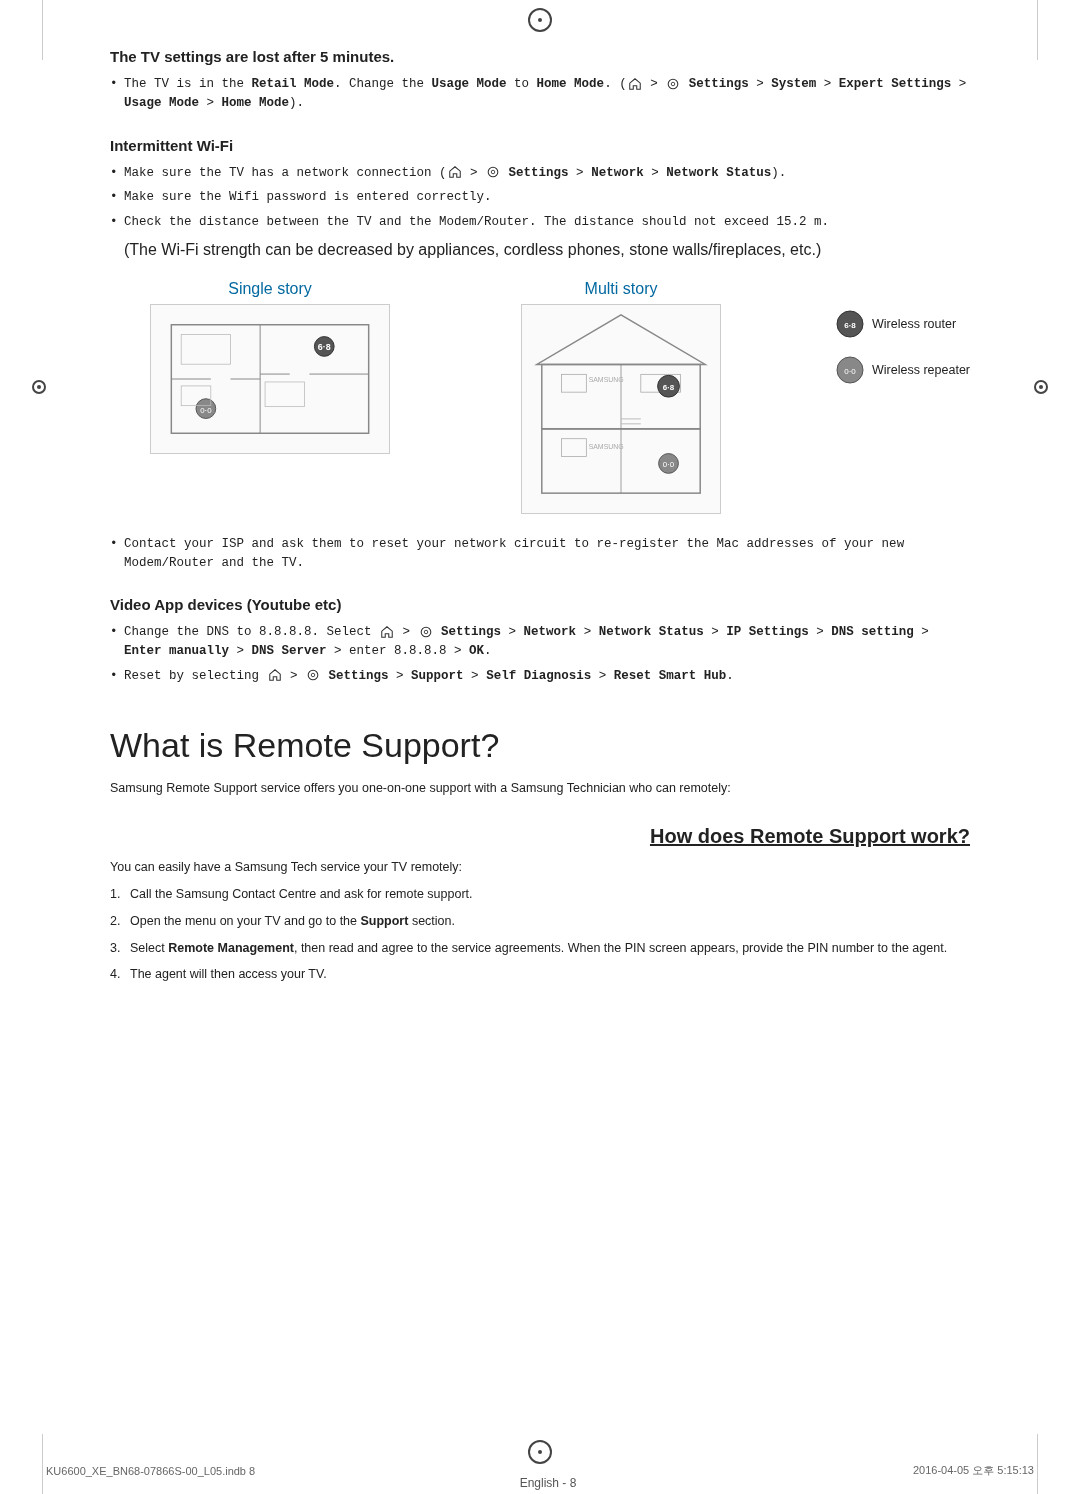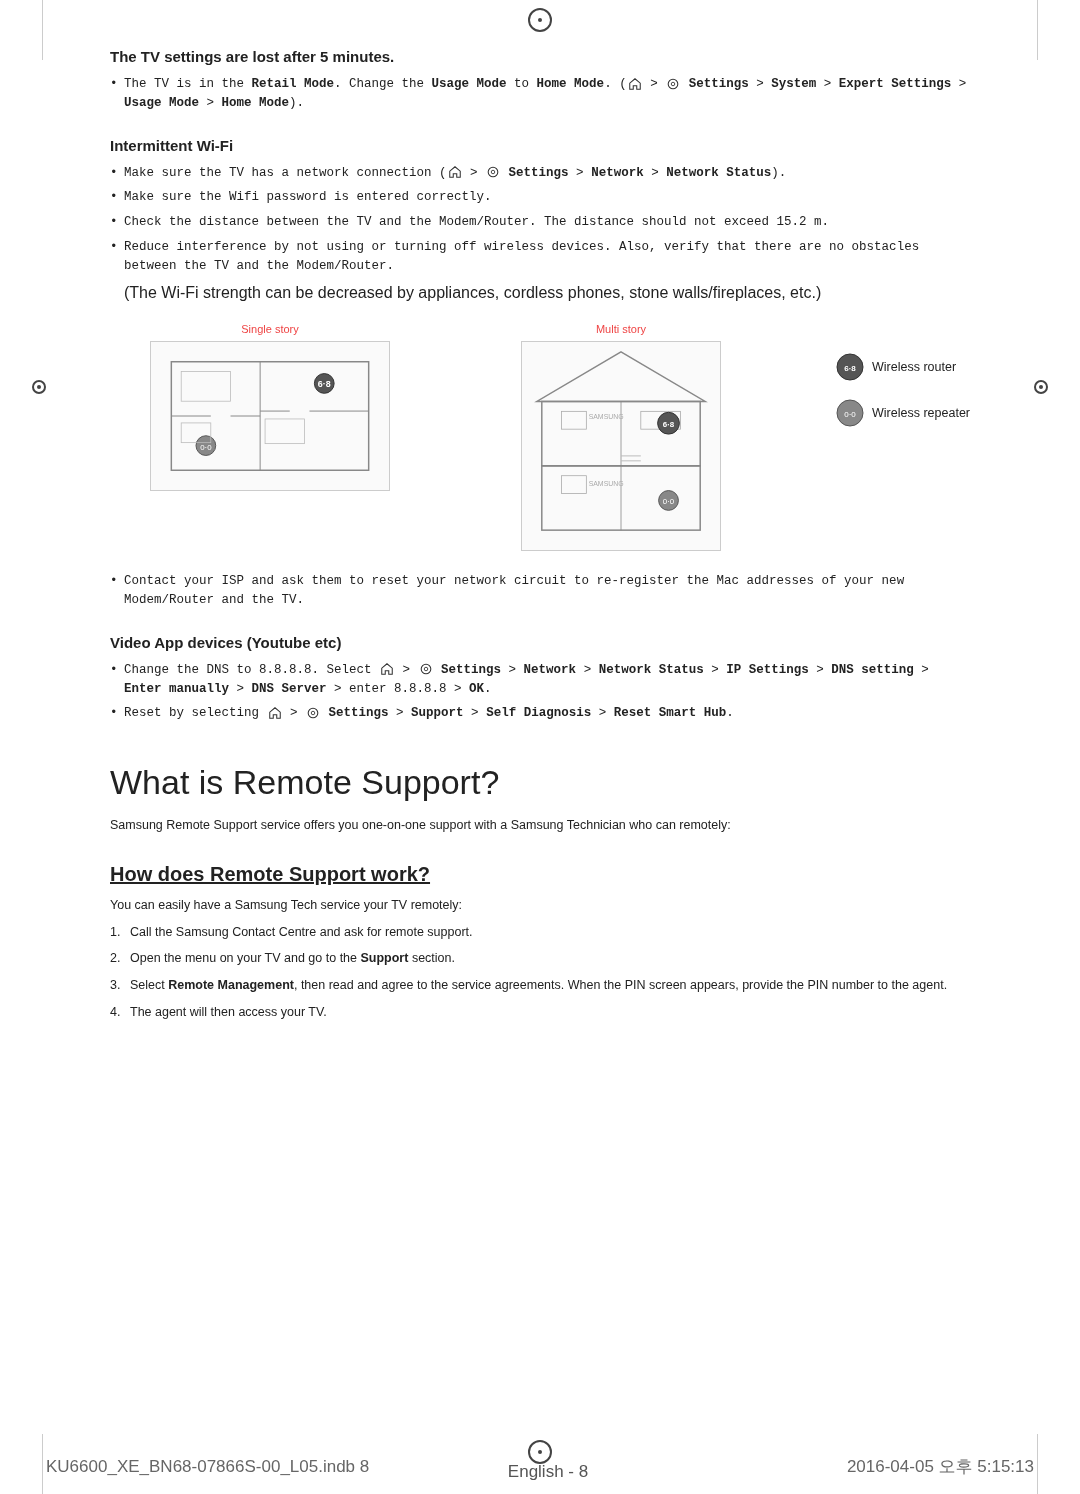--- a/index.html
+++ b/index.html
@@ -145,20 +145,21 @@
       font-weight: 300;
       margin-bottom: 14px;
       margin-top: 40px;
     }
     .section-heading-medium {
       font-size: 20px;
       font-weight: bold;
       margin-bottom: 10px;
       margin-top: 28px;
       text-decoration: underline;
+      text-align: right;
     }
 
     
     .bullet-list {
       list-style: none;
       padding: 0;
       margin: 0;
     }
     .bullet-list li {
       padding-left: 14px;
@@ -218,23 +219,23 @@
       display: flex;
       align-items: flex-start;
       margin: 18px 0;
       gap: 0;
     }
     .diagram-left {
       flex: 0 0 320px;
       text-align: center;
     }
     .diagram-label {
-      font-size: 11px;
+      font-size: 16px;
       margin-bottom: 6px;
-      color: #ef4444;
+      color: #0369a1;
     }
 
     
     .legend-container {
       display: flex;
       flex-direction: column;
       justify-content: center;
       padding-left: 24px;
       padding-top: 30px;
       gap: 18px;
@@ -254,29 +255,29 @@
     
     .footer {
       position: absolute;
       bottom: 16px;
       left: 0;
       right: 0;
       display: flex;
       justify-content: space-between;
       align-items: center;
       padding: 0 46px;
-      font-size: 17px;
+      font-size: 11px;
       color: #666;
     }
     .footer-center {
       position: absolute;
-      bottom: 12px;
+      bottom: 4px;
       left: 50%;
       transform: translateX(-50%);
-      font-size: 17px;
+      font-size: 12px;
       color: #555;
       padding-left: 16px;
     }
 
     
     p {
       font-size: 12.5px;
       line-height: 1.5;
       margin-bottom: 8px;
     }
@@ -315,21 +316,20 @@
       <li>
         Make sure the TV has a network connection (<svg class="icon-home" viewBox="0 0 16 16" fill="none" xmlns="http://www.w3.org/2000/svg">
             <path d="M8 2L2 7v7h4v-4h4v4h4V7L8 2z" stroke="#333" stroke-width="1.2" fill="none"></path>
           </svg> &gt; <svg class="icon-settings" viewBox="0 0 16 16" fill="none" xmlns="http://www.w3.org/2000/svg">
             <circle cx="8" cy="8" r="5.5" stroke="#333" stroke-width="1.2"></circle>
             <circle cx="8" cy="8" r="2" stroke="#333" stroke-width="1"></circle>
           </svg> <span class="bold">Settings</span> &gt; <span class="bold">Network</span> &gt; <span class="bold">Network Status</span>).
       </li>
       <li>Make sure the Wifi password is entered correctly.</li>
       <li>Check the distance between the TV and the Modem/Router. The distance should not exceed 15.2 m.</li>
-      <li>Reduce interference by not using or turning off wireless devices. Also, verify that there are no obstacles between the TV and the Modem/Router.</li>
     </ul>
     <p style="margin-left:14px; margin-top:4px; font-size:16px;">(The Wi-Fi strength can be decreased by appliances, cordless phones, stone walls/fireplaces, etc.)</p>
 
     <div class="diagram-container">
 
       <div class="diagram-left">
         <div class="diagram-label">Single story</div>
         <svg width="240" height="150" viewBox="0 0 240 150" style="border:1px solid #ccc; background:#fafafa;">
 
           <rect x="20" y="20" width="200" height="110" fill="none" stroke="#888" stroke-width="1.5"></rect>

